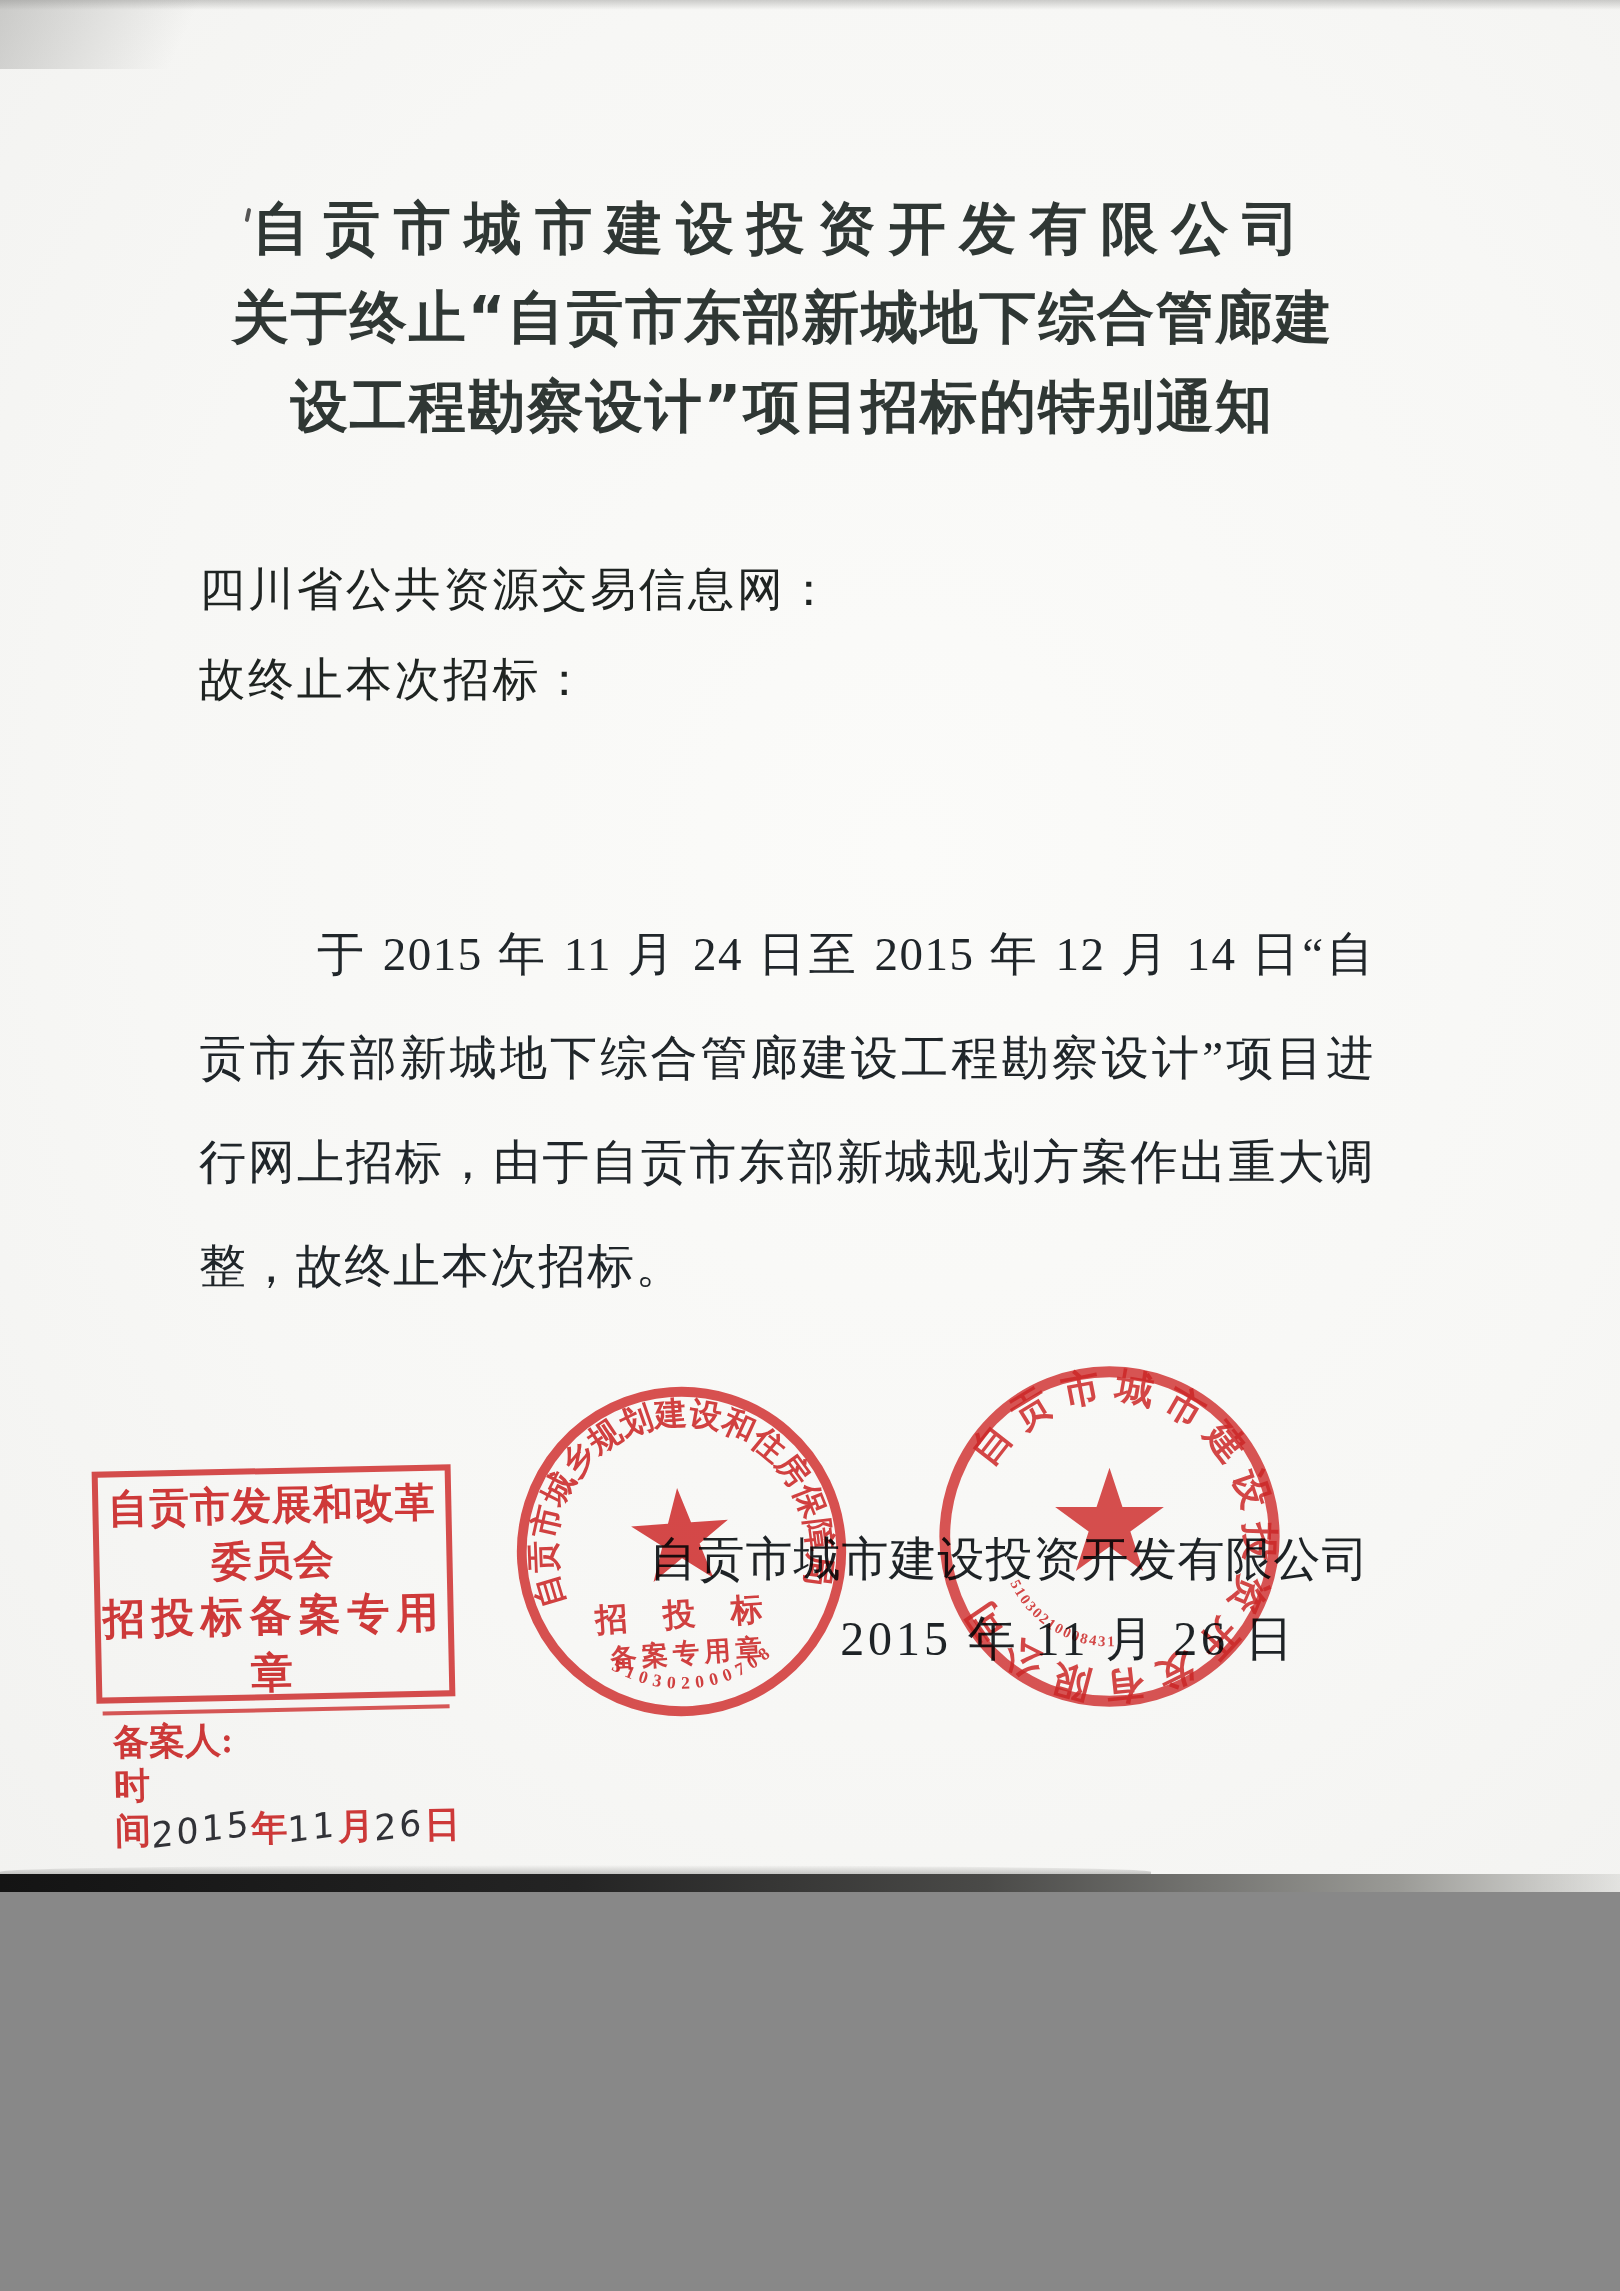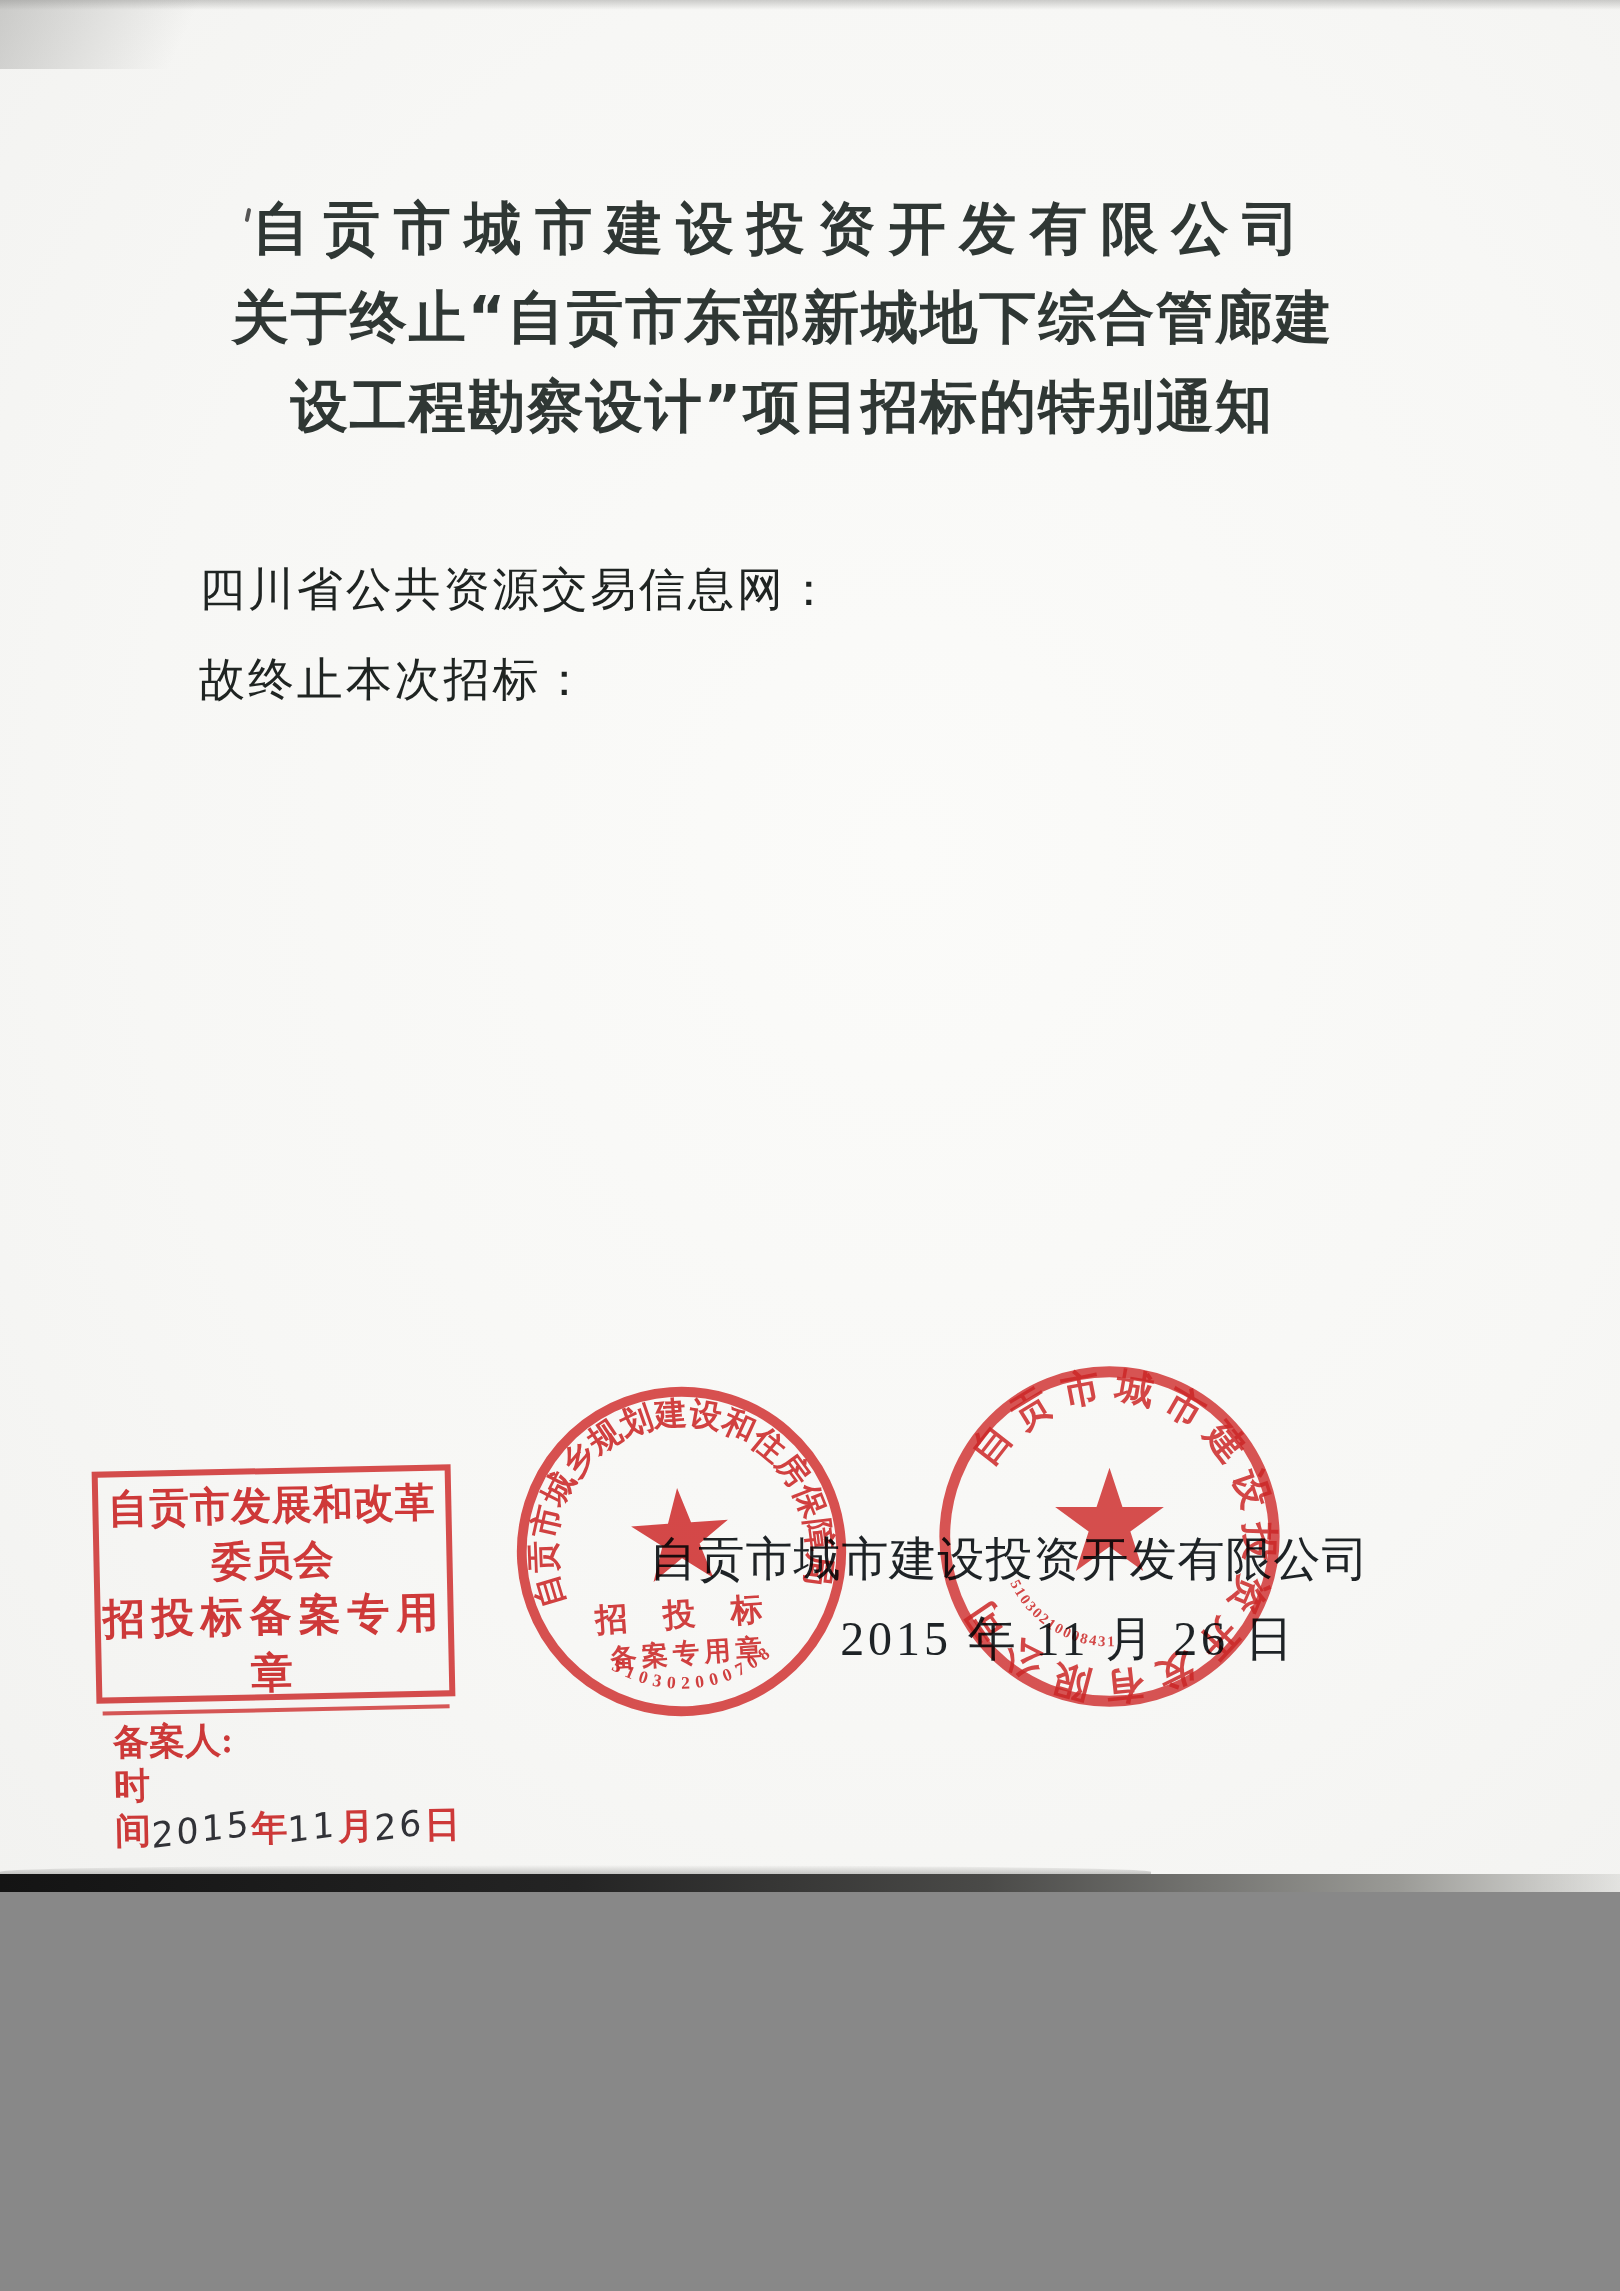--- a/index.html
+++ b/index.html
@@ -89,20 +89,21 @@
     <div class="title-line l1">自贡市城市建设投资开发有限公司</div>
     <div class="title-line l2">关于终止“自贡市东部新城地下综合管廊建</div>
     <div class="title-line l3">设工程勘察设计”项目招标的特别通知</div>
   </div>
 
   <div class="addr-block">
     <div class="addr-line">四川省公共资源交易信息网：</div>
     <div class="addr-line">故终止本次招标：</div>
   </div>
 
+  <p class="body-par">于 2015 年 11 月 24 日至 2015 年 12 月 14 日“自贡市东部新城地下综合管廊建设工程勘察设计”项目进行网上招标，由于自贡市东部新城规划方案作出重大调整，故终止本次招标。</p>
 
   <div class="sig-block">
     <div class="sig-company">自贡市城市建设投资开发有限公司</div>
     <div class="sig-date">2015 年 11 月 26 日</div>
   </div>
 
   <div class="stamp rect-stamp">
     <div class="r1">自贡市发展和改革委员会</div>
     <div class="r2">招投标备案专用章</div>
     <div class="r3">备案人:</div>

